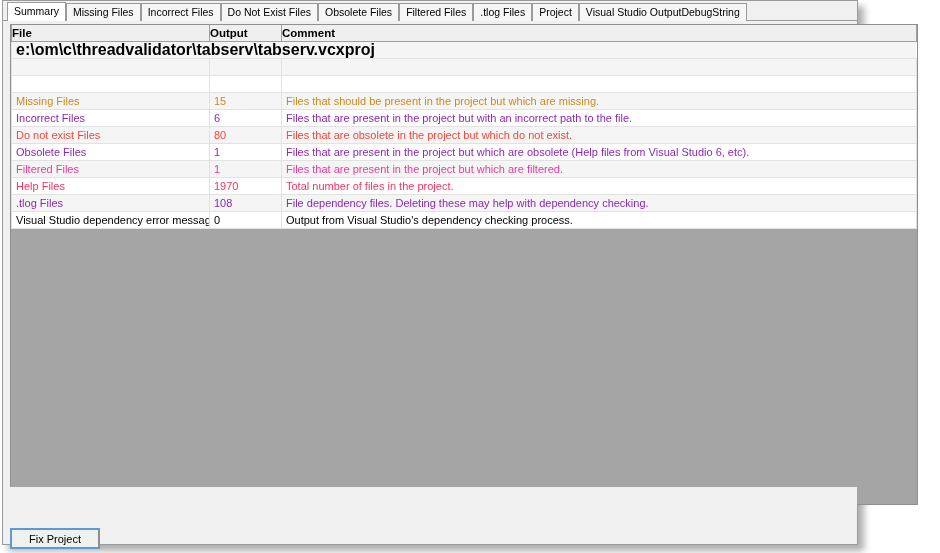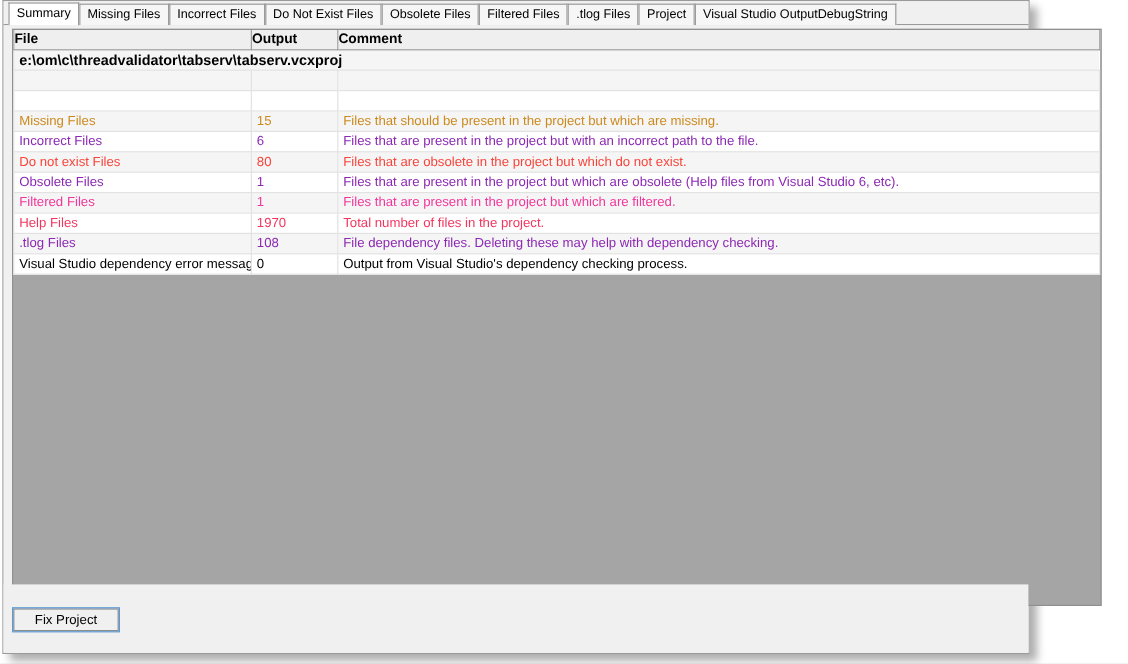--- a/index.html
+++ b/index.html
@@ -122,21 +122,21 @@
   }
   table.grid td:first-child { border-left: 1px solid #e2e2e2; }
 
   tr.alt td { background: #f5f5f5; }
   tr.norm td { background: #ffffff; }
 
   td.count { text-align: left; }
 
   tr.headline td {
     font-weight: bold;
-    font-size: 12px;
+    font-size: 16px;
     color: #000;
     border-right-color: transparent;
   }
 
   #emptyfill {
     background: #a5a5a5;
   }
 
   
   #footer {
@@ -240,17 +240,17 @@
               <td style="color: rgb(0, 0, 0);">Visual Studio dependency error messages</td>
               <td class="count" style="color: rgb(0, 0, 0);">0</td>
               <td style="color: rgb(0, 0, 0);">Output from Visual Studio's dependency checking process.</td>
             </tr>
           </tbody>
       </table>
       <div id="emptyfill" style="background: rgb(165, 165, 165);"></div>
     </div>
 
     <div id="footer">
-      <button id="fixbtn" style="outline-color: rgb(91, 154, 212);">Fix Project</button>
+      <button id="fixbtn" style="outline-color: rgb(91, 154, 212); margin-top: 22px;">Fix Project</button>
     </div>
 
   </div>
 </div>
 
 </body></html>

